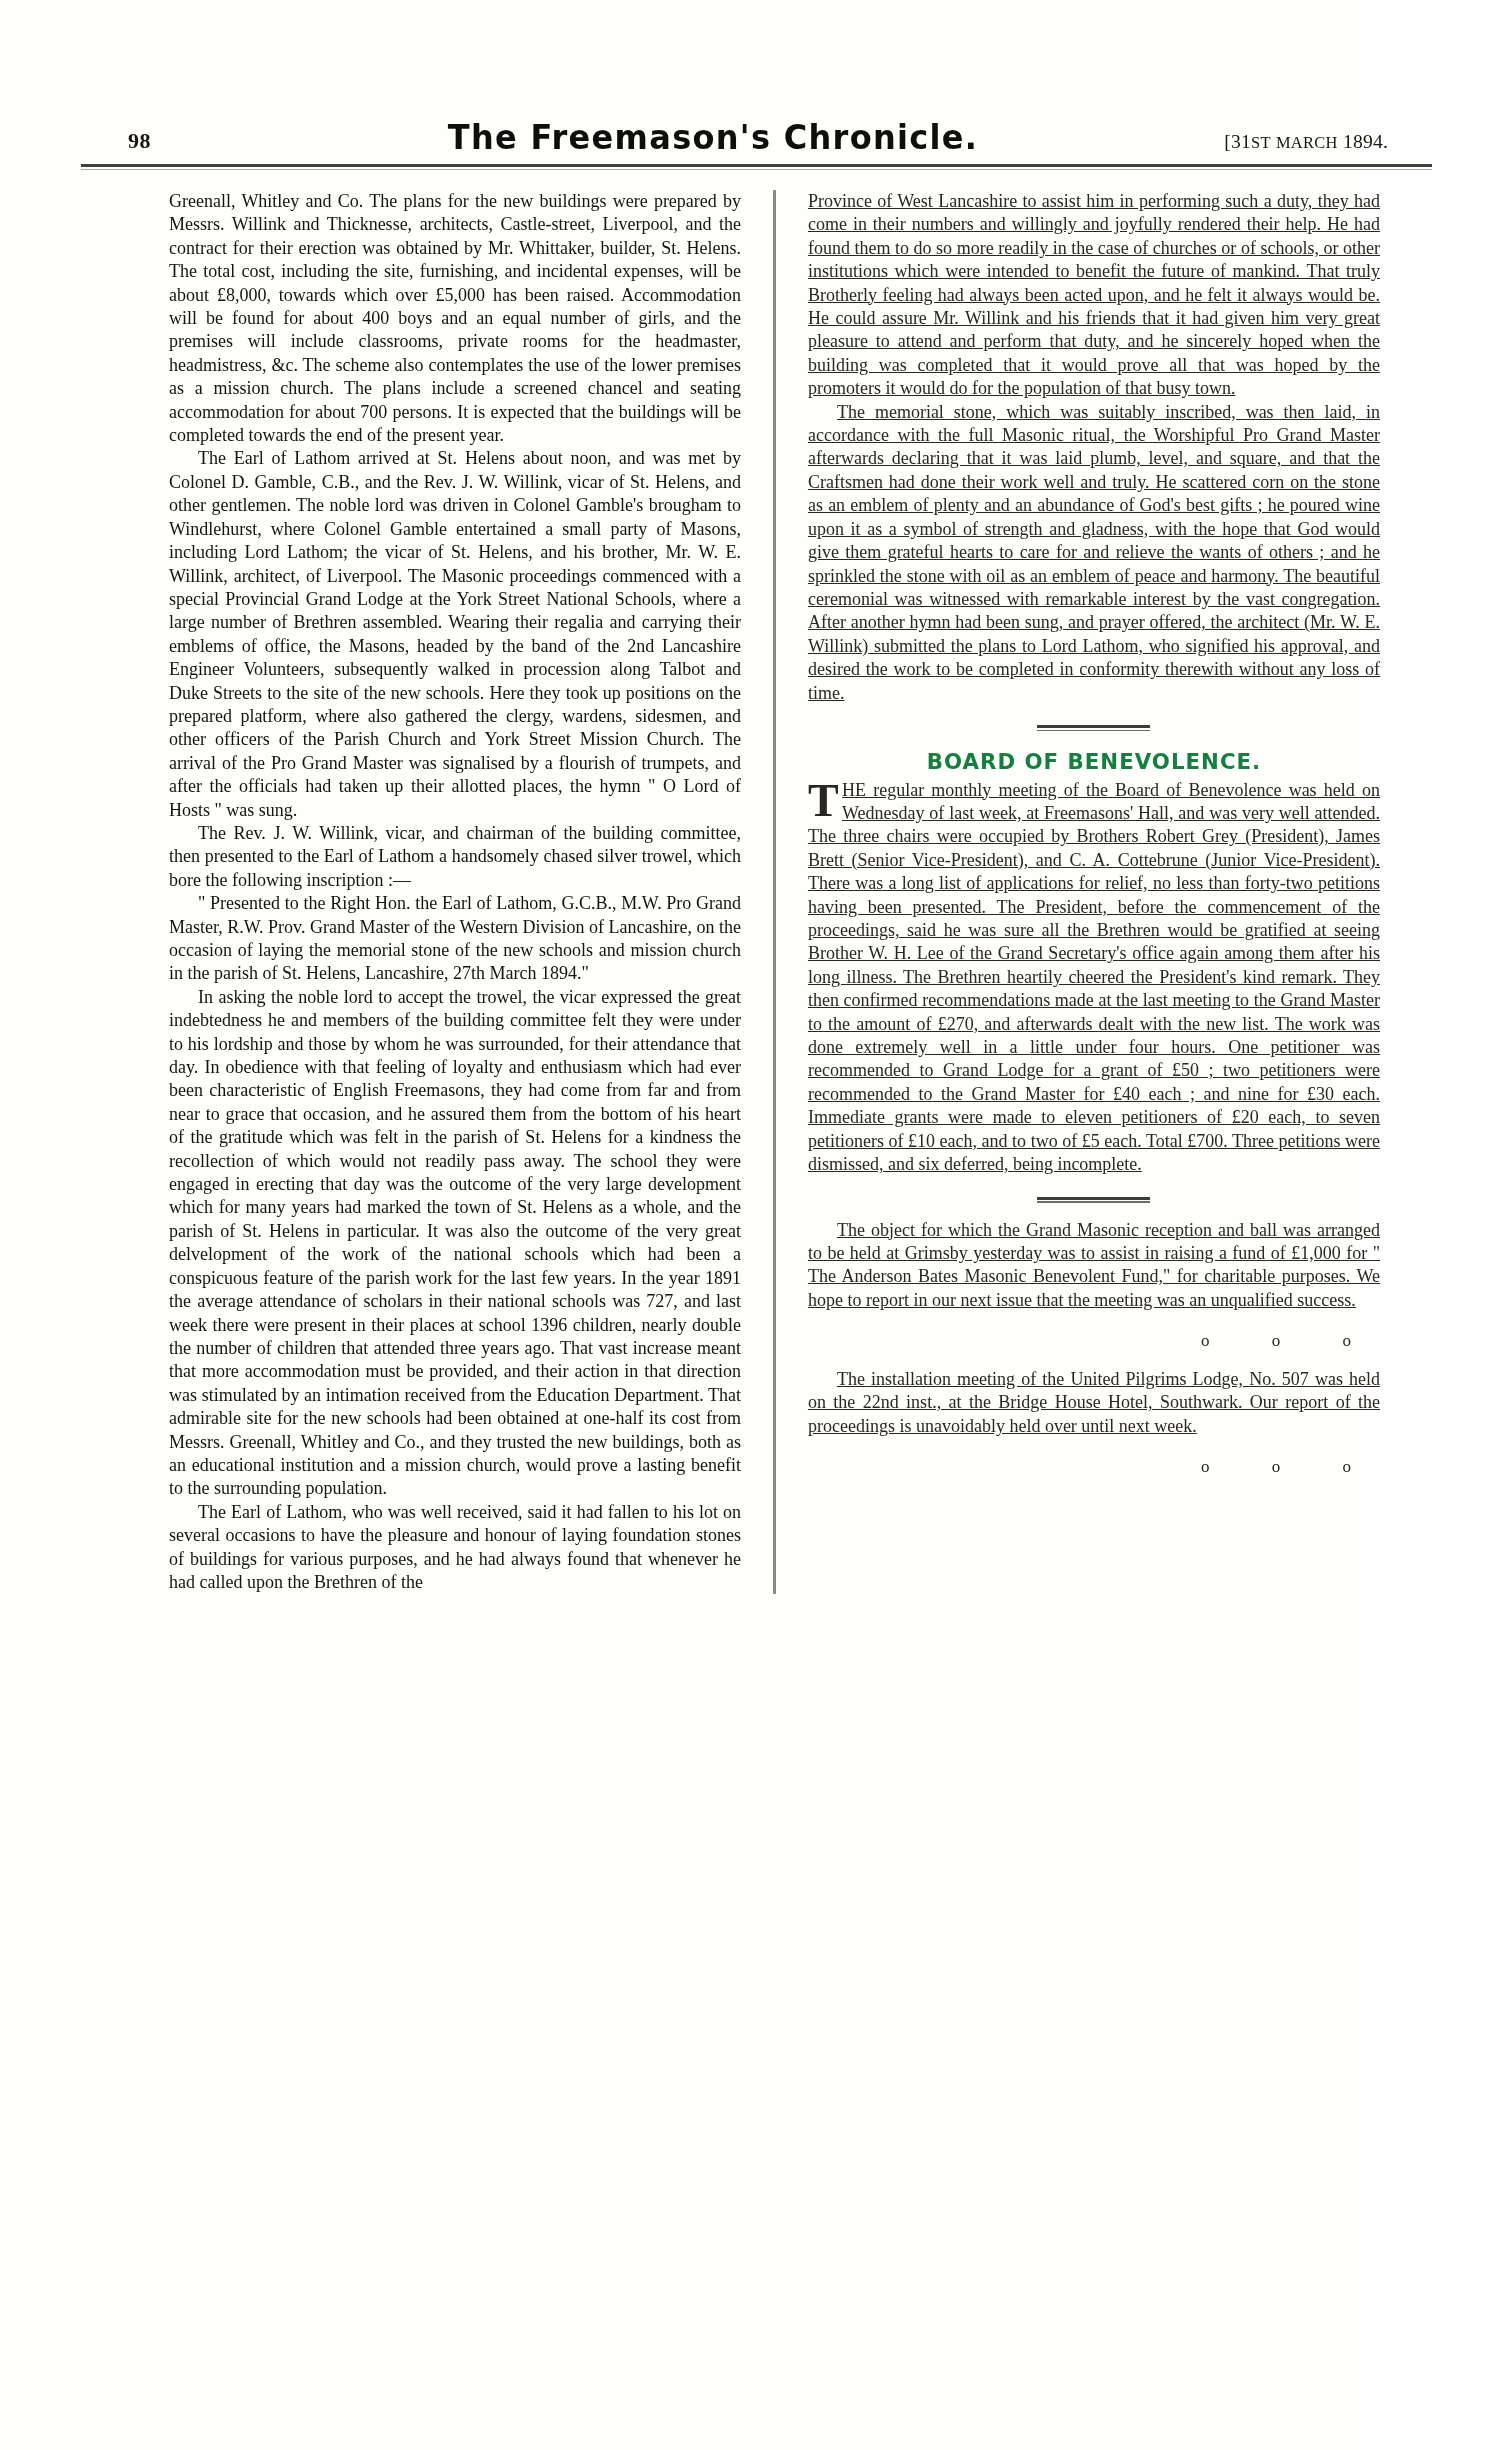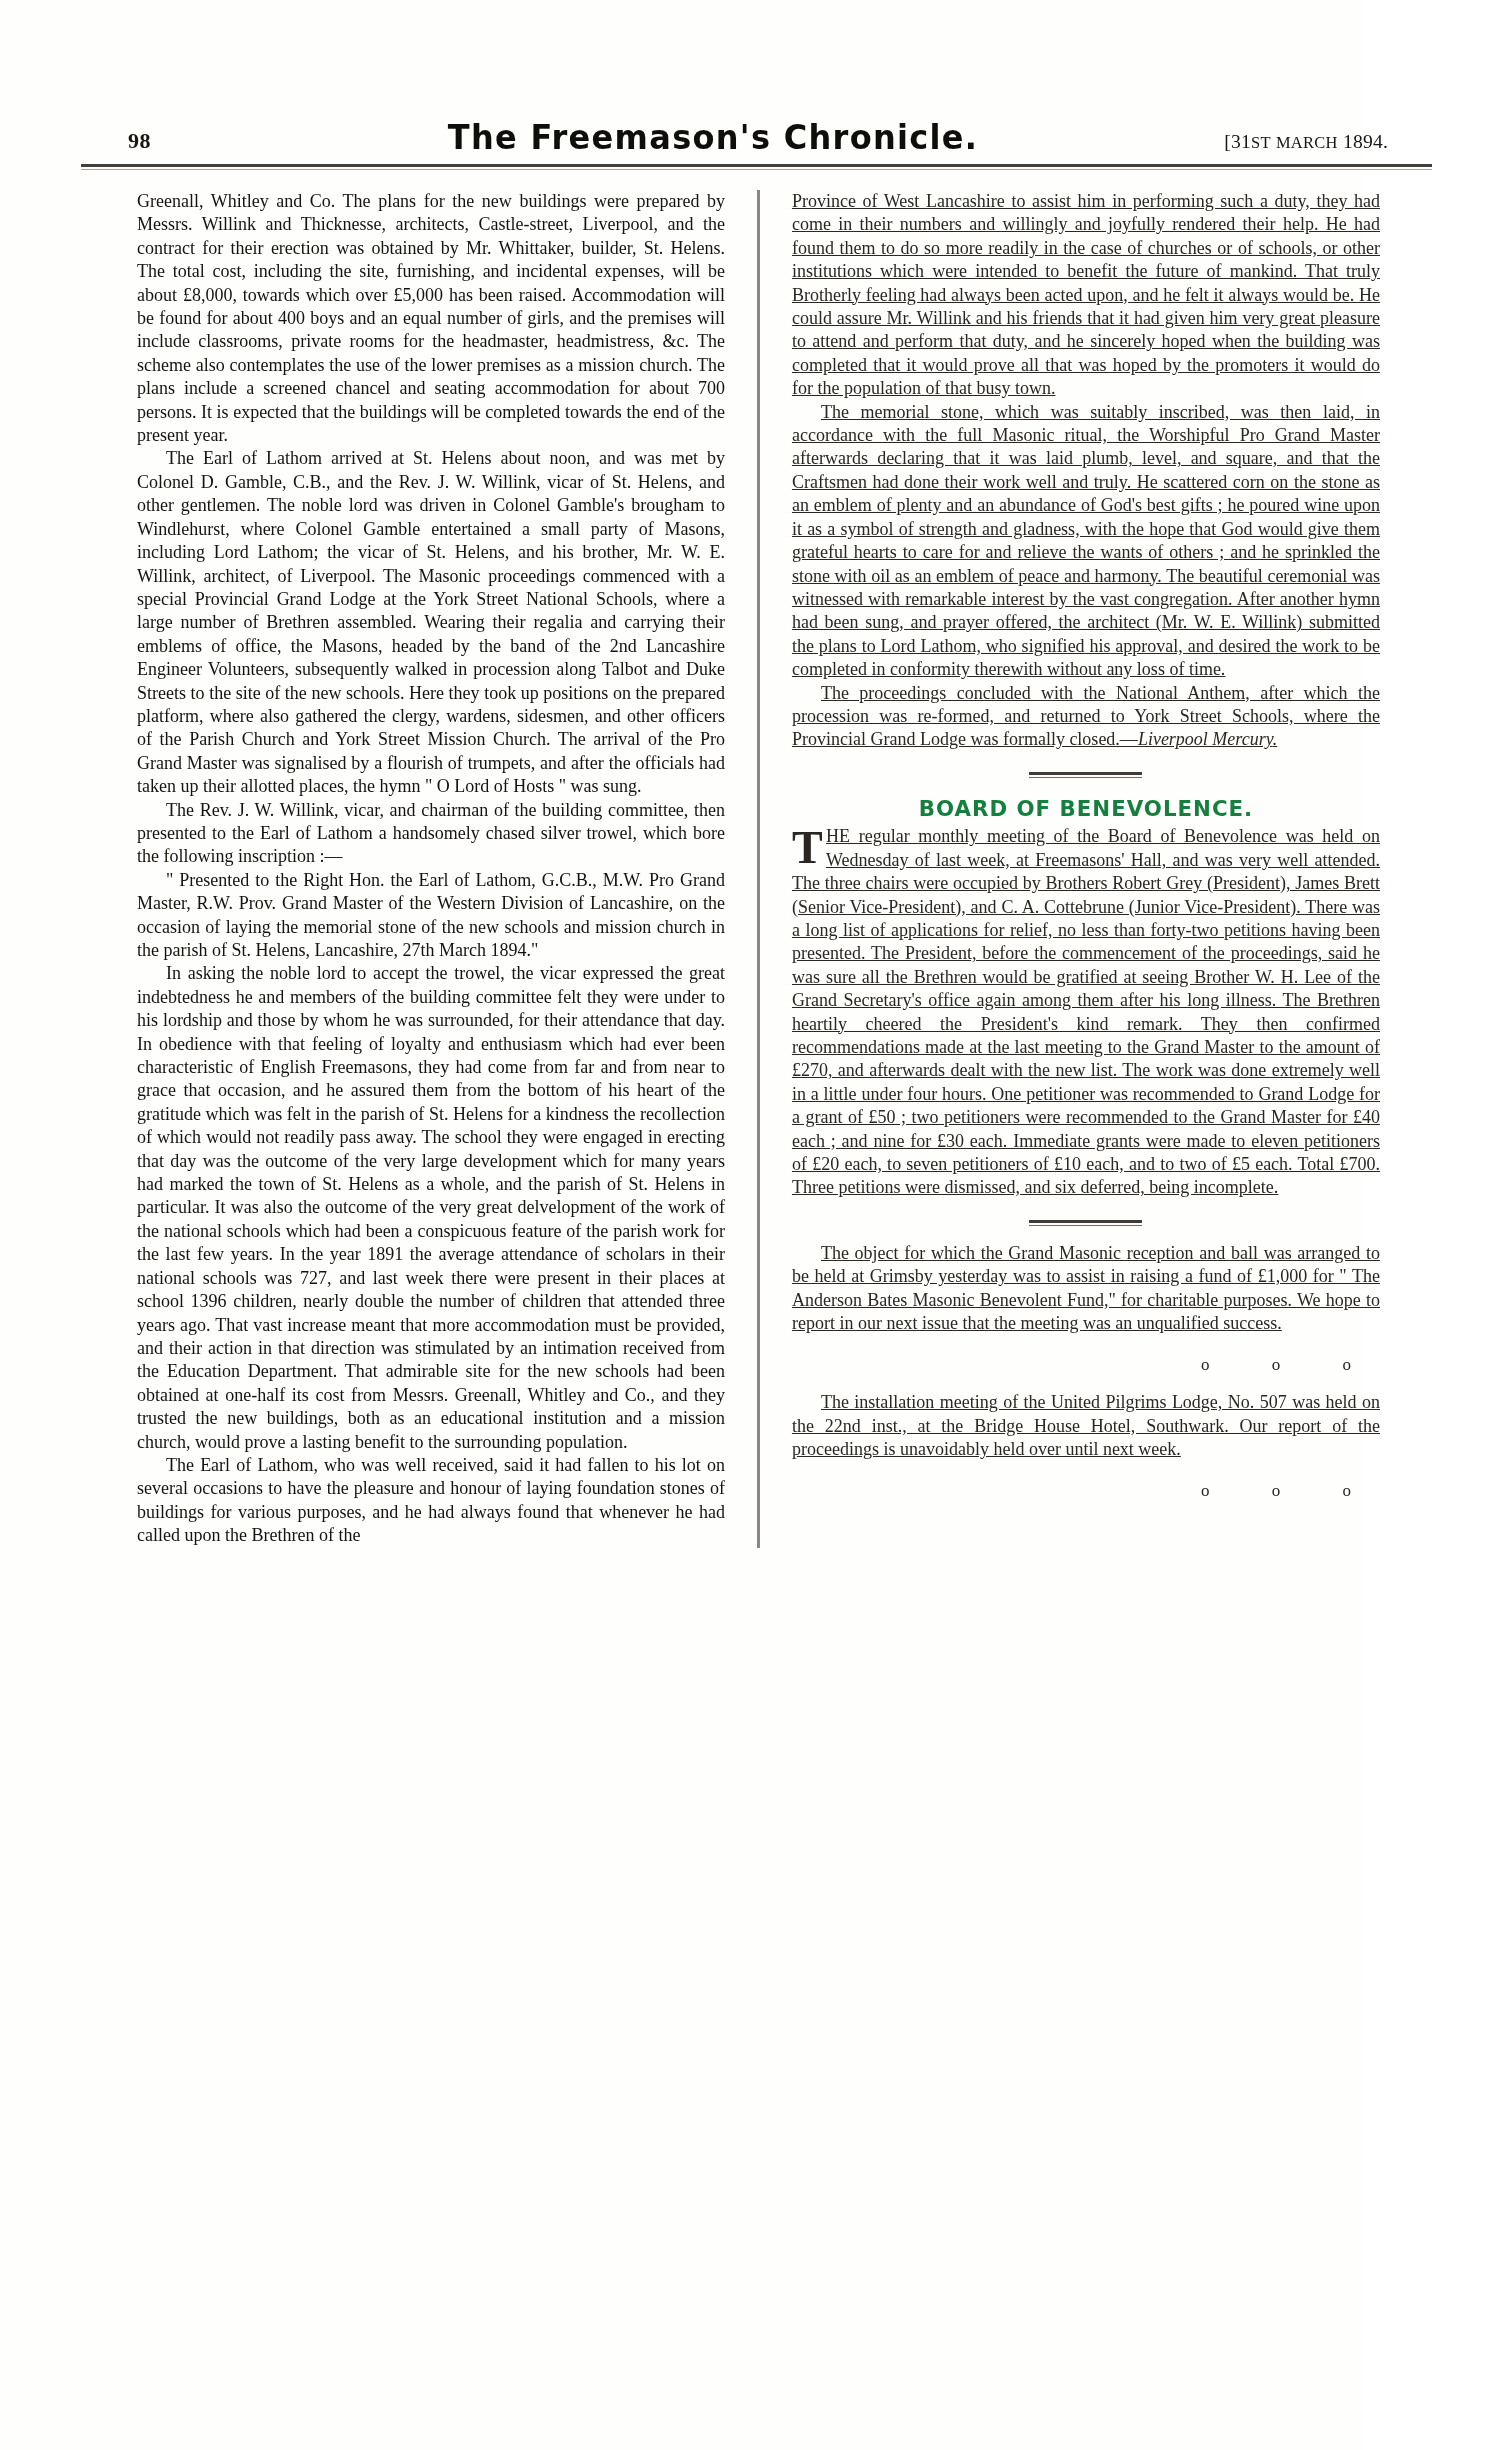--- a/index.html
+++ b/index.html
@@ -86,21 +86,21 @@
     display: flex;
   }
   .col {
     width: 598px;
     font-size: 18px;
     line-height: 23.4px;
     text-align: justify;
     text-justify: inter-word;
     hyphens: none;
   }
-  .col-left  { padding-right: 22px; }
+  .col-left  { padding-right: 22px; margin-left: 32px; }
   .col-rule {
     width: 2.6px;
     margin: 0 10.2px;
     background: #2a2521;
     opacity: 0.55;
     align-self: stretch;
   }
   .col-right {
     padding-left: 22px;
     color: #2d2824;
@@ -192,21 +192,20 @@
       <p>In asking the noble lord to accept the trowel, the vicar expressed the great indebtedness he and members of the building committee felt they were under to his lordship and those by whom he was surrounded, for their attendance that day. In obedience with that feeling of loyalty and enthusiasm which had ever been characteristic of English Freemasons, they had come from far and from near to grace that occasion, and he assured them from the bottom of his heart of the gratitude which was felt in the parish of St. Helens for a kindness the recollection of which would not readily pass away.  The school they were engaged in erecting that day was the outcome of the very large development which for many years had marked the town of St. Helens as a whole, and the parish of St. Helens in particular.   It was also the outcome of the very great delvelopment of the work of the national schools which had been a conspicuous feature of the parish work for the last few years.   In the year 1891 the average attendance of scholars in their national schools was 727, and last week there were present in their places at school 1396 children, nearly double the number of children that attended three years ago.   That vast increase meant that more accommodation must be provided, and their action in that direction  was stimulated by an intimation received from the Education Department.   That admirable site for the new schools had been obtained at one-half its cost from Messrs. Greenall, Whitley and Co., and they trusted the new buildings, both as an educational institution and a mission church, would prove a lasting benefit to the surrounding population.</p>
       <p>The Earl of Lathom, who was well received, said it had fallen to his lot on several occasions to have the pleasure and honour of laying foundation stones of buildings for various purposes, and he had always found that whenever he had called upon the Brethren of the</p>
     </div>
 
     <div class="col-rule"></div>
 
     <div class="col col-right">
       <p class="noindent">Province of West Lancashire to assist him in performing such a duty, they had come in their numbers and willingly and joyfully rendered their help.   He had found them to do so more readily in the case of churches or of schools, or other institutions which were intended to benefit the future of mankind.   That truly Brotherly feeling had always been acted upon, and he felt it always would be.   He could assure Mr. Willink and his friends that it had given him very great pleasure to attend and perform that duty, and he sincerely hoped when the building was completed that it would prove all that was hoped by the promoters it would do for the population of that busy town.</p>
       <p>The memorial stone, which was suitably inscribed, was then laid, in accordance with the full Masonic ritual, the Worshipful Pro Grand Master afterwards declaring that it was laid plumb, level, and square, and that the Craftsmen had done their work well and truly.  He scattered corn on the stone as an emblem of plenty and an abundance of God's best gifts ; he poured wine upon it as a symbol of strength and gladness, with the hope that God would give them grateful hearts to care for and relieve the wants of others ; and he sprinkled the stone with oil as an emblem of peace and harmony. The beautiful ceremonial was witnessed with remarkable interest by the vast congregation.   After another hymn had been sung, and prayer offered, the architect (Mr. W. E. Willink) submitted the plans to Lord Lathom, who signified his approval, and desired the work to be completed in conformity therewith without any loss of time.</p>
 
-      <p><span>The proceedings concluded with the National Anthem, after which the procession was re-formed, and returned to York Street Schools, where the Provincial Grand Lodge was formally closed.—</span><em>Liverpool Mercury</em><em>.</em></p>
 
       <div class="rule-short"></div>
 
       <h2 class="section-head">BOARD OF BENEVOLENCE.</h2>
 
       <p class="dropcap-para"><span class="dropcap">T</span><span>HE regular monthly meeting of the Board of Benevolence was held on Wednesday of last week, at Freemasons' Hall, and was very well attended.   The three chairs were occupied by Brothers Robert Grey (President), James Brett (Senior Vice-President), and C. A. Cottebrune (Junior Vice-President).   There was a long list of applications for relief, no less than forty-two petitions having been presented.   The President, before the commencement of the proceedings, said he was sure all the Brethren would be gratified at seeing Brother W. H. Lee of the Grand Secretary's office again among them after his long illness.   The Brethren heartily cheered the President's kind remark.   They then confirmed recommendations made at the last meeting to the Grand Master to the amount of £270, and afterwards dealt with the new list.   The work was done extremely well in a little under four hours.   One petitioner was recommended to Grand Lodge for a grant of £50 ; two petitioners were recommended to the Grand Master for £40 each ; and nine for £30 each.  Immediate grants were made to eleven petitioners of £20 each, to seven petitioners of £10 each, and to two of £5 each.  Total £700.   Three petitions were dismissed, and six deferred, being incomplete.</span></p>
 
       <div class="rule-short"></div>
 
       <p>The object for which the Grand Masonic reception and ball was arranged to be held at Grimsby yesterday was to assist in raising a fund of £1,000 for " The Anderson Bates Masonic Benevolent Fund," for charitable purposes.   We hope to report in our next issue that the meeting was an unqualified success.</p>

